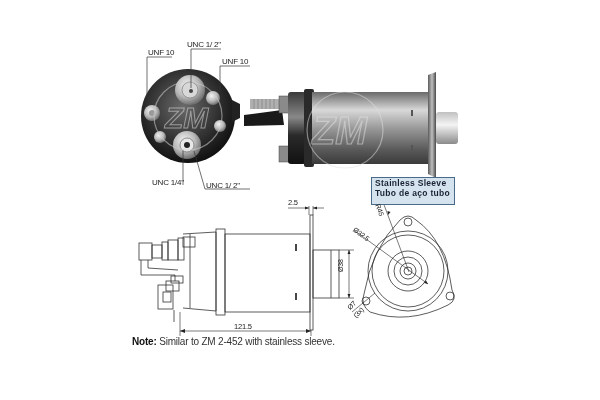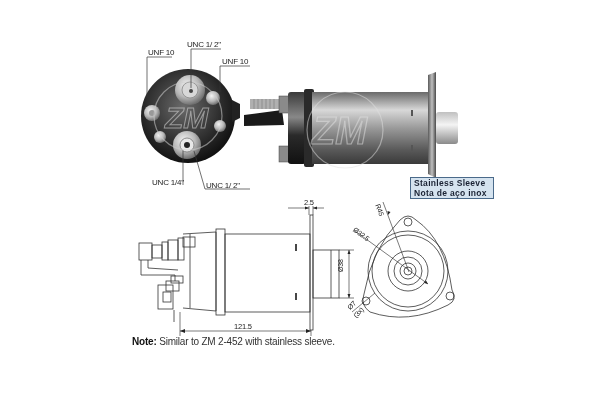--- a/index.html
+++ b/index.html
@@ -1,19 +1,19 @@
 <!DOCTYPE html>
 <html><head>
   <meta charset="utf-8">
   <style>
     html, body { margin: 0; padding: 0; background: #ffffff; }
     body { width: 600px; height: 400px; position: relative; overflow: hidden; font-family: "Liberation Sans", sans-serif; }
     #stage { position: absolute; left: 0; top: 0; width: 600px; height: 400px; }
     .lbl { position: absolute; font-family: "Liberation Sans", sans-serif; font-size: 8px; color: #222; white-space: nowrap; letter-spacing: -0.2px; }
-    .sleeve-box { position: absolute; left: 410px; top: 177px; width: 84px; height: 22px; background: #d5e3ef; border: 1px solid #4a6a8a; box-sizing: border-box; }
+    .sleeve-box { position: absolute; left: 371px; top: 177px; width: 84px; height: 28px; background: #d5e3ef; border: 1px solid #4a6a8a; box-sizing: border-box; }
     .sleeve-box span { display: block; font-family: "Liberation Sans", sans-serif; font-size: 8.5px; font-weight: bold; color: #1a2233; line-height: 10px; padding-left: 3px; letter-spacing: 0.3px; }
     .notes { position: absolute; left: 132px; top: 337px; font-family: "Liberation Sans", sans-serif; font-size: 10px; color: #333; line-height: 10px; letter-spacing: -0.2px; }
     .notes b { color: #111; }
     svg text { font-family: "Liberation Sans", sans-serif; }
   </style>
 </head>
 <body>
 
 <div id="stage">
 
@@ -205,24 +205,24 @@
   </svg>
 
   <div class="lbl" style="left:148px;top:48px;">UNF 10</div>
   <div class="lbl" style="left:187px;top:40px;">UNC 1/ 2"</div>
   <div class="lbl" style="left:222px;top:57px;">UNF 10</div>
   <div class="lbl" style="left:152px;top:178px;">UNC 1/4"</div>
   <div class="lbl" style="left:206px;top:181px;">UNC 1/ 2"</div>
 
   <div class="sleeve-box">
     <span>Stainless Sleeve</span>
-    <span>Nota de aço inox</span>
+    <span>Tubo de aço tubo</span>
   </div>
 
-  <div class="lbl" style="left:304px;top:198px;font-size:7.5px;">2.5</div>
+  <div class="lbl" style="left:288px;top:198px;font-size:7.5px;">2.5</div>
   <div class="lbl" style="left:234px;top:322px;font-size:7.5px;">121.5</div>
   <div class="lbl" style="left:337px;top:272px;font-size:7px;transform:rotate(-90deg);transform-origin:left top;">Ø38</div>
   <div class="lbl" style="left:381px;top:203px;font-size:7px;transform:rotate(70deg);transform-origin:left top;">R45</div>
   <div class="lbl" style="left:356px;top:226px;font-size:7px;transform:rotate(36deg);transform-origin:left top;">Ø32.5</div>
   <div class="lbl" style="left:346px;top:306px;font-size:7px;transform:rotate(-45deg);transform-origin:left top;">Ø7</div>
   <div class="lbl" style="left:352px;top:314px;font-size:7px;transform:rotate(-45deg);transform-origin:left top;">(3x)</div>
 
   <div class="notes">
     <div><b>Note:</b> <span>Similar to ZM 2-452 with stainless sleeve.</span></div>
   </div>

